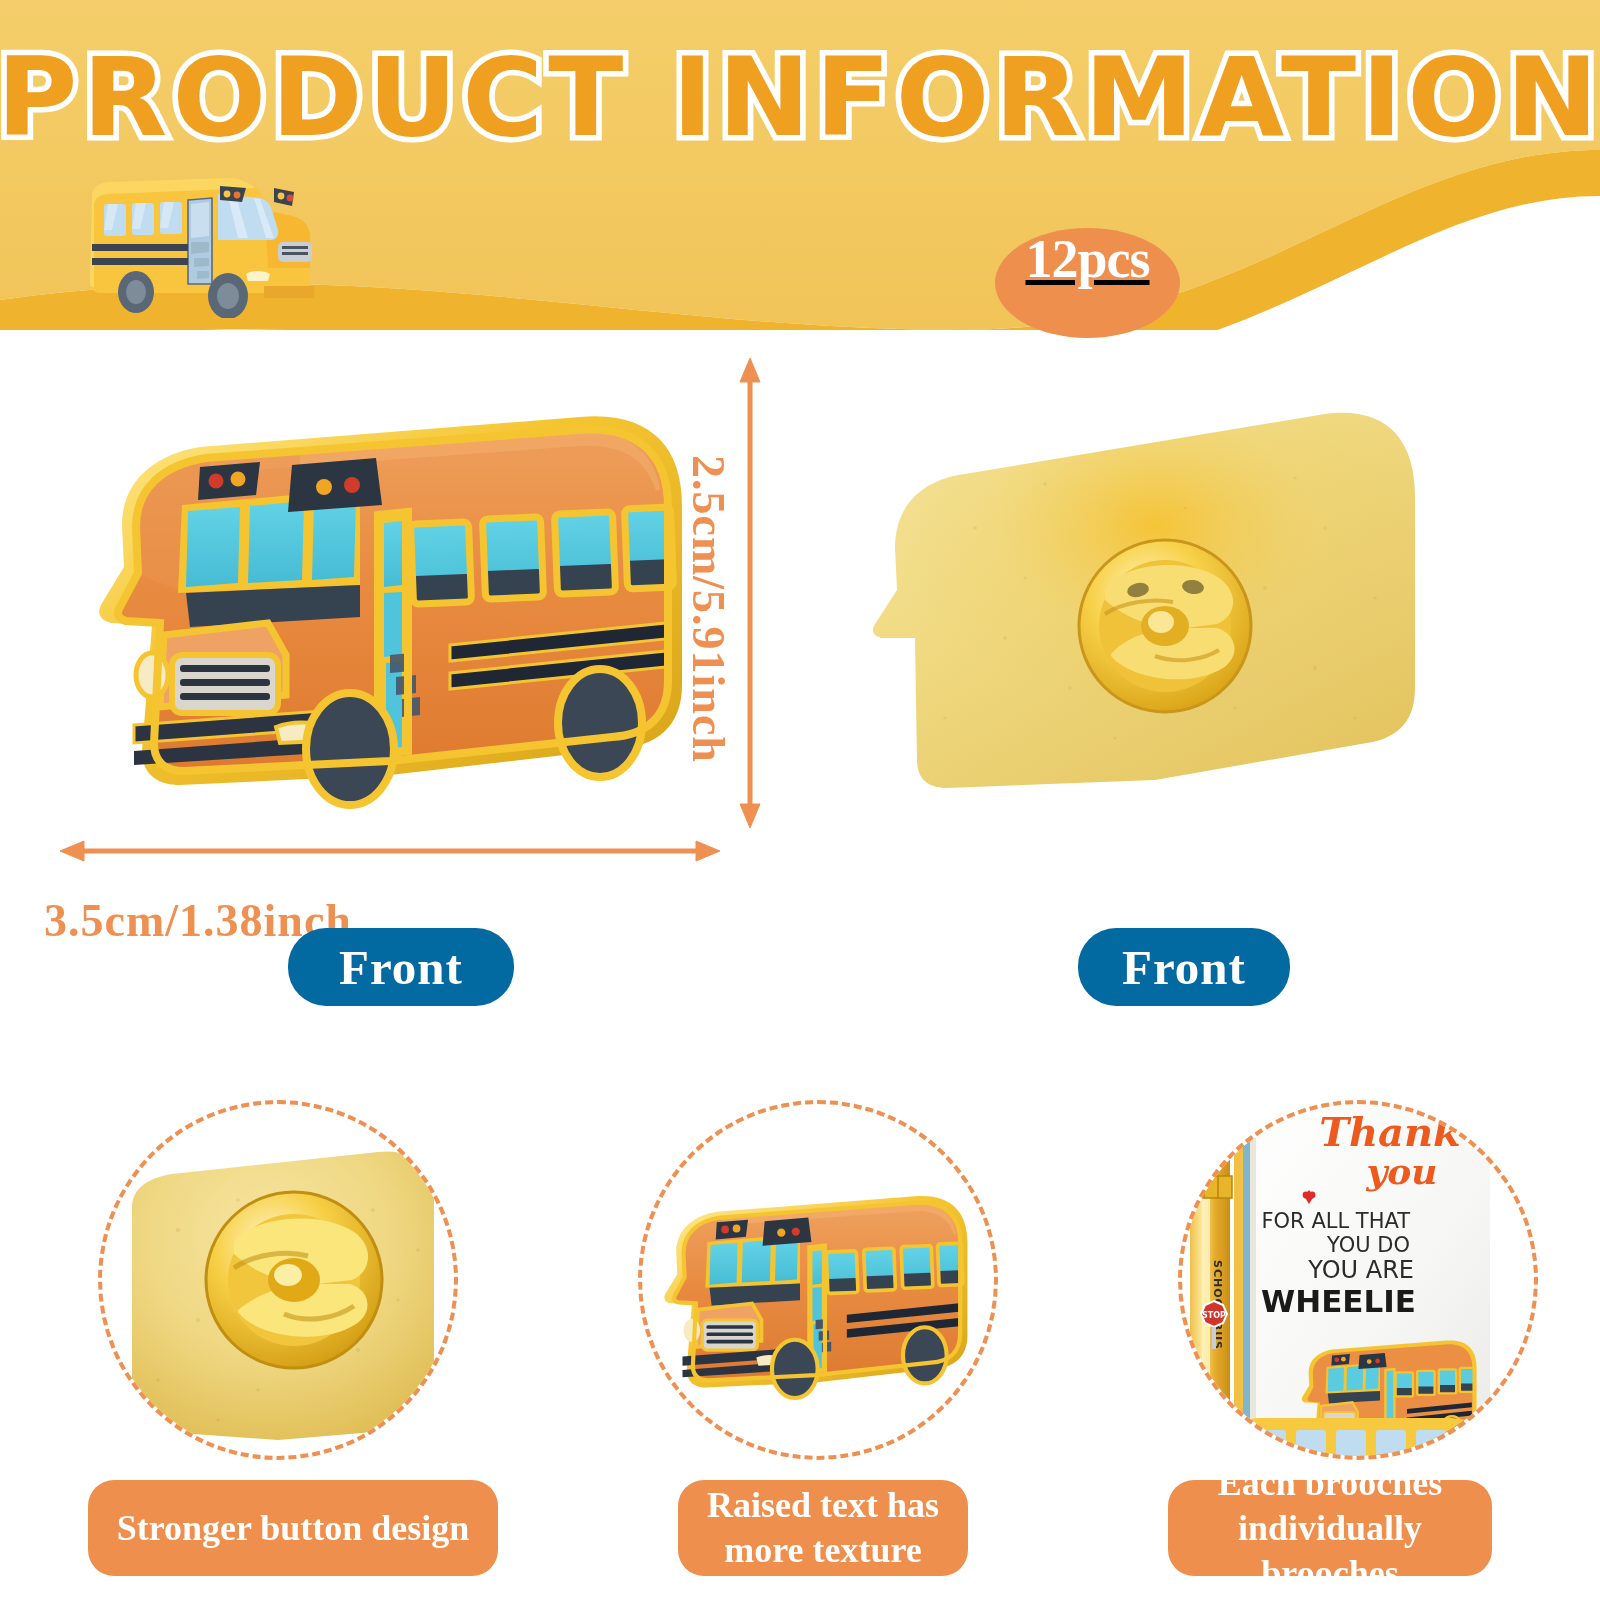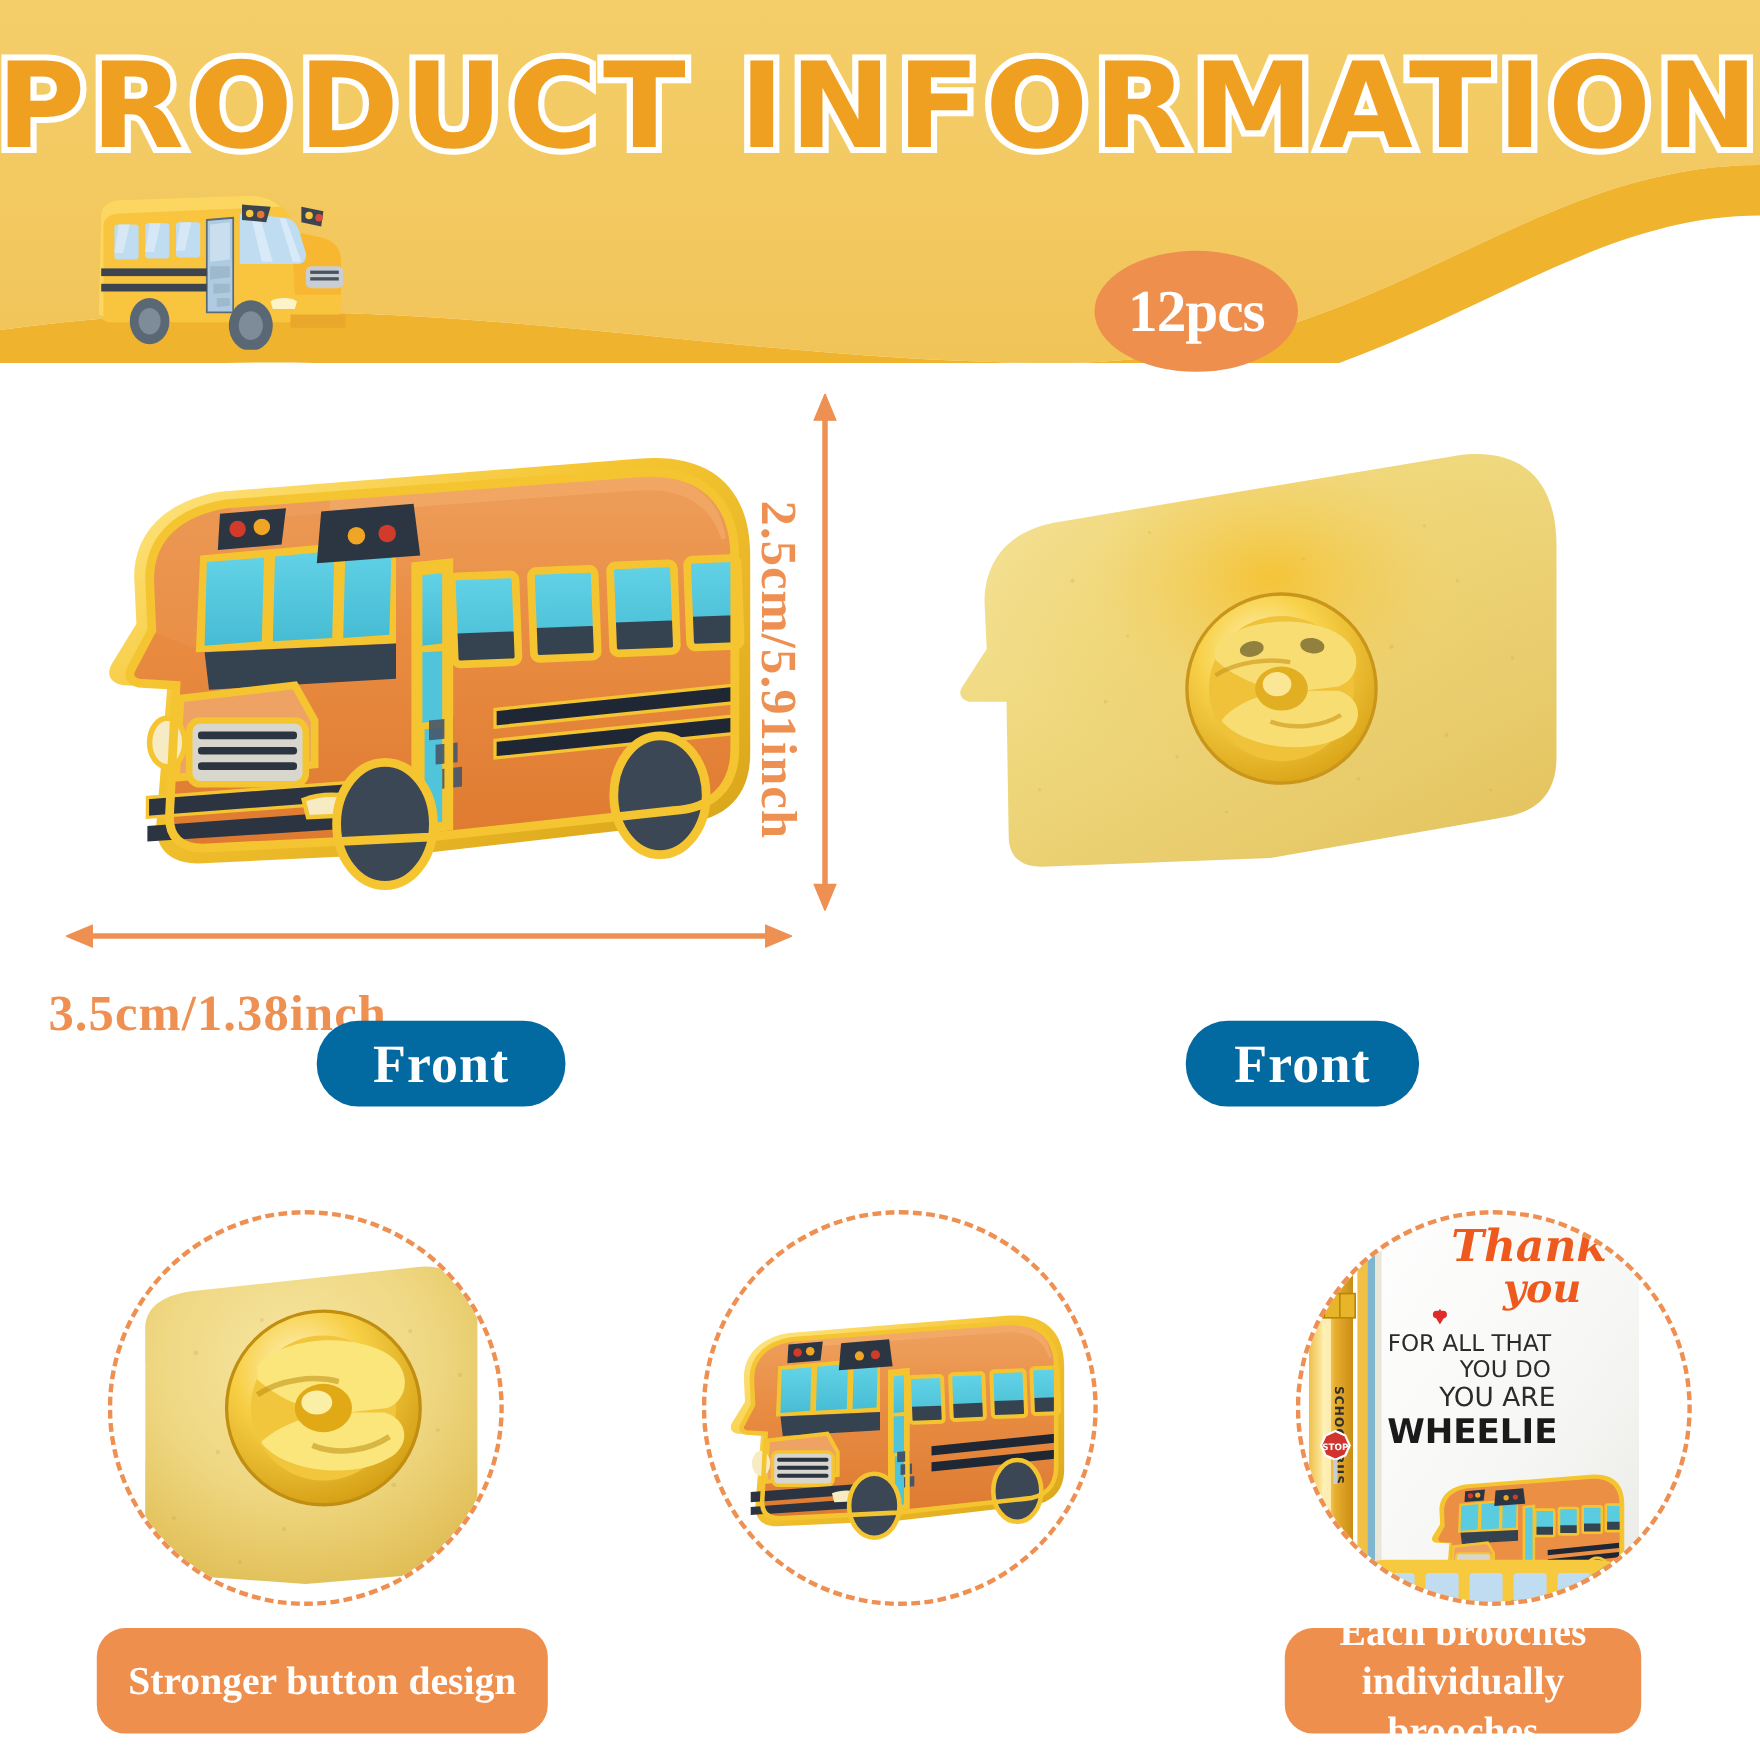--- a/index.html
+++ b/index.html
@@ -30,21 +30,21 @@
     line-height: 120px;
     white-space: nowrap;
     transform: scaleX(1.02);
   }
 
   #header-bus { position: absolute; left: 78px; top: 168px; width: 250px; height: 150px; }
 
   #qty-badge {
     position: absolute; left: 995px; top: 228px; width: 185px; height: 110px;
     background: #EE8F4E; border-radius: 50%;
-    display: flex; align-items: center; justify-content: center;
+    display: flex; align-items: flex-start; justify-content: center; text-decoration: underline;
   }
   #qty-badge span {
     color: #ffffff; font-weight: bold; font-size: 54px;
     font-family: "Liberation Serif", serif; letter-spacing: -1px;
   }
 
   
   #front-pin { position: absolute; left: 60px; top: 355px; width: 660px; height: 470px; }
   #back-pin  { position: absolute; left: 855px; top: 388px; width: 600px; height: 470px; }
 
@@ -487,20 +487,26 @@
       <ellipse cx="92" cy="320" rx="16" ry="22" fill="#F7EBC4"></ellipse>
       <path d="M216,372 C232,366 252,366 264,372 L260,386 L220,388 Z" fill="#F7EBC4"></path>
       <ellipse cx="290" cy="394" rx="44" ry="56" fill="#3B4754"></ellipse>
       <ellipse cx="290" cy="394" rx="44" ry="56" fill="none" stroke="#F5C531" stroke-width="8"></ellipse>
       <ellipse cx="540" cy="368" rx="42" ry="54" fill="#3B4754"></ellipse>
       <ellipse cx="540" cy="368" rx="42" ry="54" fill="none" stroke="#F5C531" stroke-width="8"></ellipse>
       <path d="M100,268 L66,266 C58,264 56,258 60,252 L78,218 L76,172 C76,134 102,110 146,103 L518,75 C578,70 608,100 608,152 L608,326 C608,362 586,380 552,382 L330,406 L124,416 C104,416 94,406 94,388 Z" fill="none" stroke="#F5C531" stroke-width="8"></path>
     </g>
   </svg>
   <div class="feature-circle"></div>
+  <div class="feature-caption" id="caption-1">
+    <span>
+      <span>Raised text has</span><br>
+      <span>more texture</span>
+    </span>
+  </div>
 </div>
 
 <div class="feature" id="feature-2">
   <svg class="feature-art" viewBox="0 0 360 360">
     <defs>
       <clipPath id="clip2">
           <circle cx="180" cy="180" r="176"></circle>
         </clipPath>
       <linearGradient id="penG" x1="0" y1="0" x2="1" y2="0">
         <stop offset="0%" stop-color="#EFC04A"></stop>

